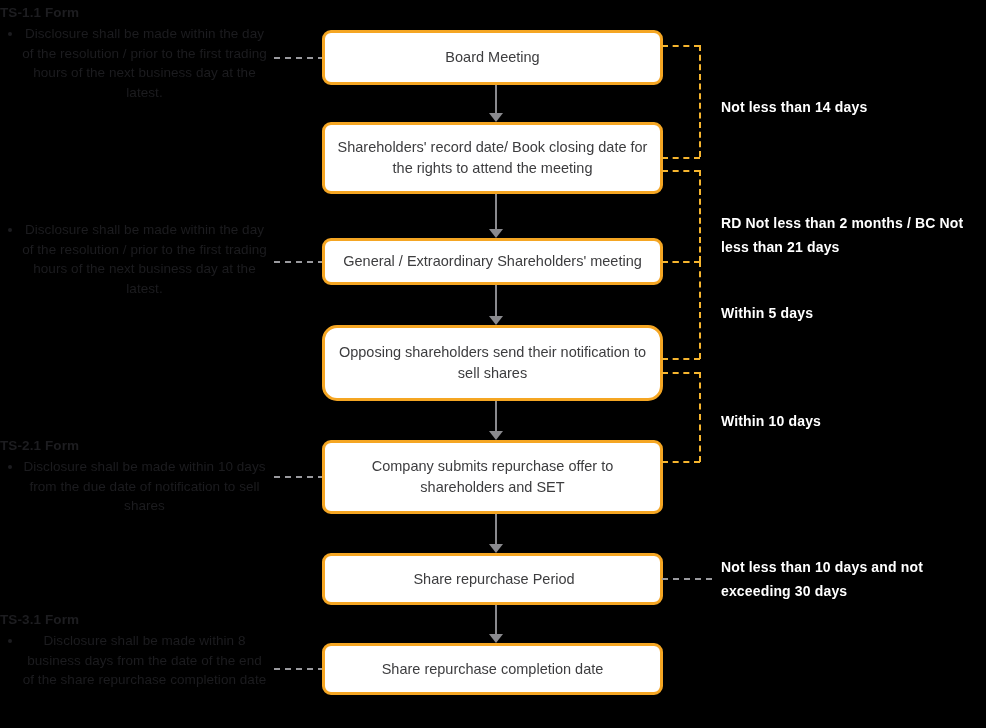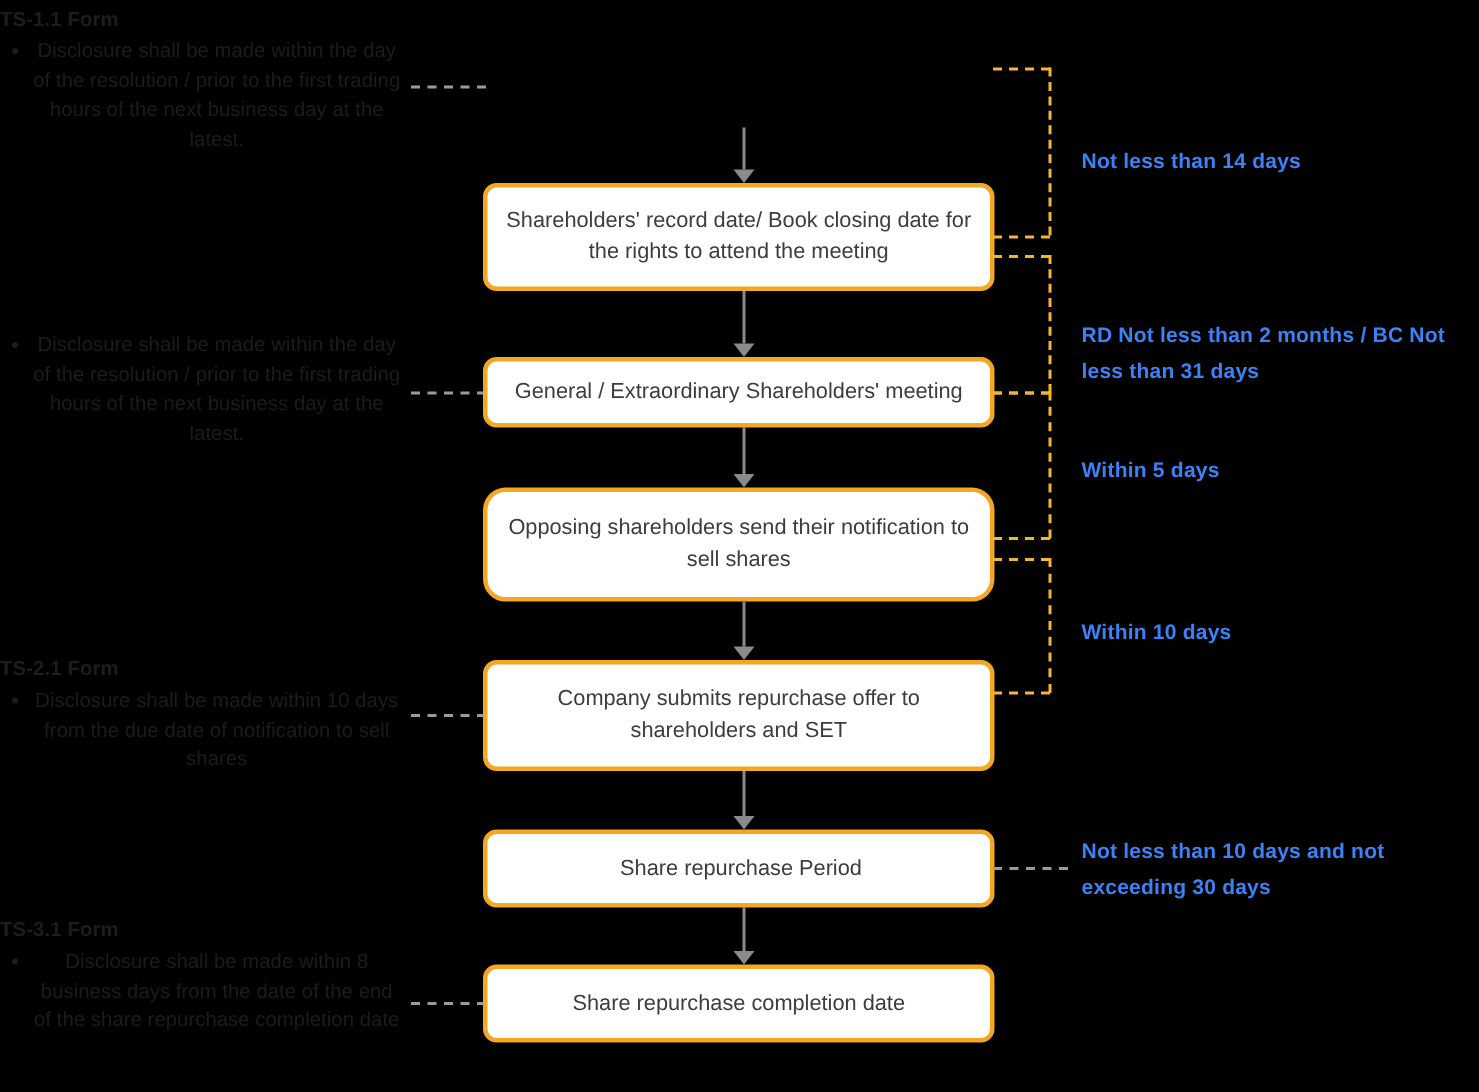--- a/index.html
+++ b/index.html
@@ -112,21 +112,21 @@
   }
 
   
   .rnote {
     position: absolute;
     left: 721px;
     width: 262px;
     font-size: 14px;
     font-weight: bold;
     line-height: 24px;
-    color: #3b82f6;
+    color: #ffffff;
     letter-spacing: .15px;
   }
 </style>
 </head>
 <body>
 
 <div class="canvas">
 
   <div class="note" style="top:5px;">
     <div class="note-title">TS-1.1 Form</div>
@@ -153,20 +153,23 @@
     <ul class="note-list">
       <li>Disclosure shall be made within 8 business days from the date of the end of the share repurchase completion date</li>
     </ul>
   </div>
 
   <div class="dash-h" style="left:274px; top:57px;  width:50px;"></div>
   <div class="dash-h" style="left:274px; top:261px; width:50px;"></div>
   <div class="dash-h" style="left:274px; top:476px; width:50px;"></div>
   <div class="dash-h" style="left:274px; top:668px; width:50px;"></div>
 
+  <div class="flowbox" style="top:30px;  height:55px;">
+    <span>Board Meeting</span>
+  </div>
 
   <div class="flowbox" style="top:122px; height:72px;text-align:center;">
     <span>Shareholders' record date/ Book closing date for the rights to attend the meeting</span>
   </div>
 
   <div class="flowbox" style="top:238px; height:47px;align-items:center;">
     <span>General / Extraordinary Shareholders' meeting</span>
   </div>
 
   <div class="flowbox" style="top:325px; height:76px;border-radius:15px;">
@@ -227,18 +230,18 @@
   <div class="dash-v" style="left:699px; top:261px; height:98px;"></div>
   <div class="dash-h amber" style="left:662px; top:358px; width:38px;"></div>
 
   <div class="dash-h amber" style="left:662px; top:372px; width:38px;"></div>
   <div class="dash-v" style="left:699px; top:372px; height:90px;"></div>
   <div class="dash-h amber" style="left:662px; top:461px; width:38px;"></div>
 
   <div class="dash-h" style="left:662px; top:578px; width:50px;"></div>
 
   <div class="rnote" style="top:95px;">Not less than 14 days</div>
-  <div class="rnote" style="top:211px;">RD Not less than 2 months / BC Not less than 31 days</div>
+  <div class="rnote" style="top:211px;">RD Not less than 2 months / BC Not less than 21 days</div>
   <div class="rnote" style="top:301px;">Within 5 days</div>
   <div class="rnote" style="top:409px;">Within 10 days</div>
   <div class="rnote" style="top:555px;">Not less than 10 days and not exceeding 30 days</div>
 
 </div>
 
 </body></html>

